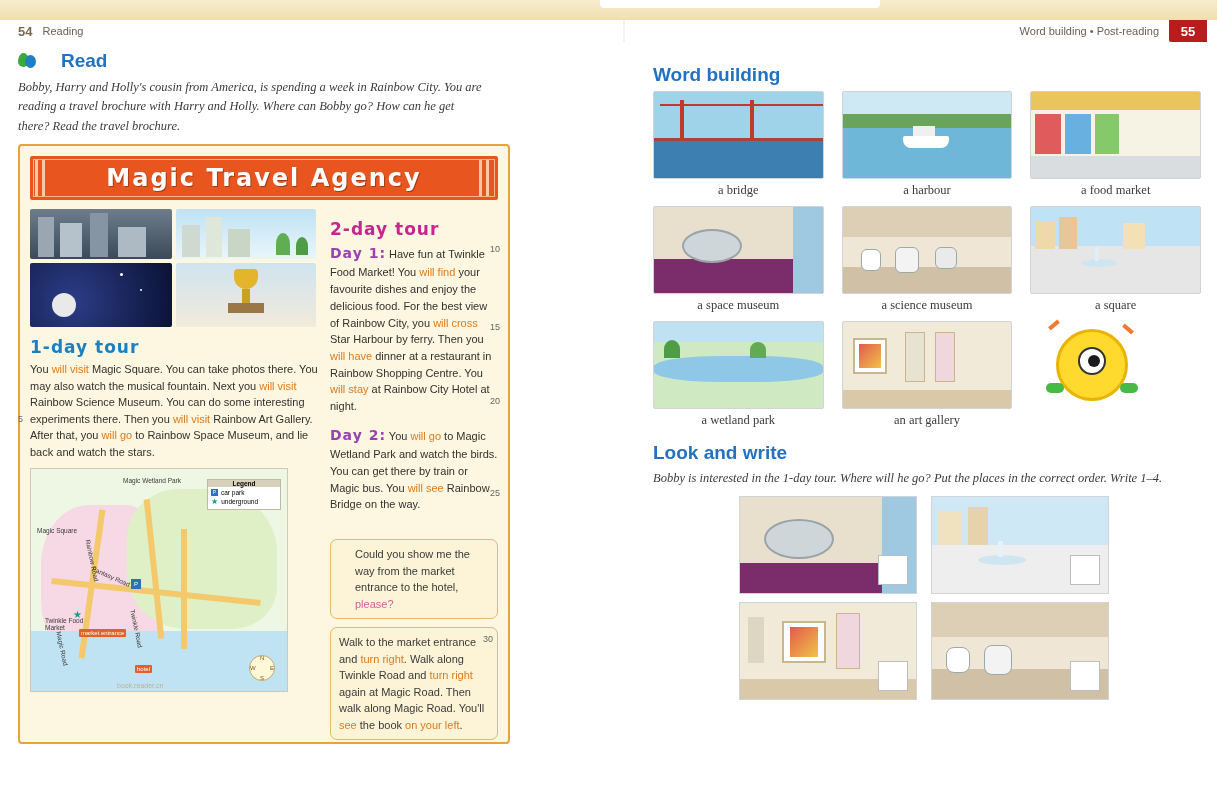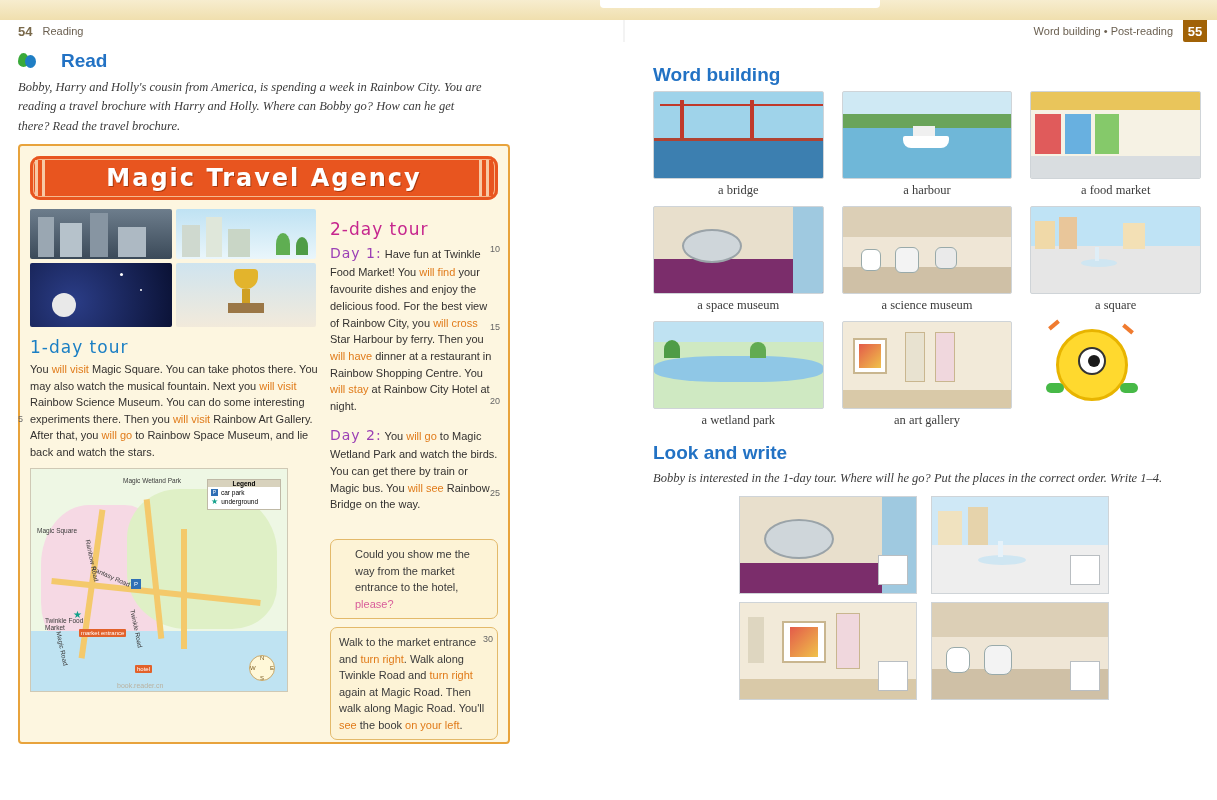--- a/index.html
+++ b/index.html
@@ -29,22 +29,22 @@
     position:absolute; top:20px; height:22px;
     font-size:11px; color:#5c5245;
     display:flex; align-items:center; gap:10px;
   }
   .runhead.left { left:18px; }
   .runhead.right { right:10px; }
   .folio {
     font-size:13px; color:#7a6a4c; font-weight:bold;
   }
   .folio-box {
-    background:#a16207; color:#ffffff; font-weight:bold;
-    width:24px; height:22px; display:flex; align-items:center; justify-content:center;
+    background:#b91c1c; color:#ffffff; font-weight:bold;
+    width:38px; height:22px; display:flex; align-items:center; justify-content:center;
     font-size:13px; border-radius:0 0 0 2px;
   }
   .runtitle { font-size:11px; color:#6a5f50; }
 
   
   .left-page {
     position:absolute; left:0; top:42px; width:625px; height:758px;
     padding:8px 14px 0 18px;
     background:#ffffff;
   }
@@ -84,21 +84,21 @@
     width:492px; height:600px;
     border:2px solid #e8a33c;
     background:#fdf6e0;
     border-radius:4px;
     padding:10px 10px 8px 10px;
   }
   .banner {
     position:relative;
     height:44px;
     background:#e8551f;
-    border-radius:10px;
+    border-radius:3px;
     display:flex; align-items:center; justify-content:center;
     margin-bottom:9px;
     box-shadow:inset 0 0 0 3px #e8551f, inset 0 0 0 4px #f6b98e;
   }
   .banner:before, .banner:after{
     content:""; position:absolute; top:4px; bottom:4px; width:14px;
     background:repeating-linear-gradient(90deg,#f7c9a5 0 3px, #e8551f 3px 7px);
   }
   .banner:before{ left:5px; }
   .banner:after{ right:5px; }
@@ -109,21 +109,21 @@
   }
 
   .bro-body { display:flex; gap:10px; }
   .bro-left { width:290px; }
   .bro-right { width:178px; }
 
   .photostrip { display:flex; flex-wrap:wrap; gap:4px; width:290px; }
   .ph { height:50px; border-radius:2px; overflow:hidden; position:relative; }
 
   .tour-title {
-    color:#1b7fc4; font-size:17px; font-weight:normal; letter-spacing:1px;
+    color:#1b7fc4; font-size:17px; font-weight:bold; letter-spacing:1px;
     margin:10px 0 4px; font-family:"DejaVu Sans", sans-serif;
   }
   .tour-title.pink { color:#c6268e; }
   .tour-title.purple { color:#9b3fb5; }
 
   .para {
     font-size:11px; line-height:1.5; color:#33312f; position:relative;
   }
   .hl { color:#e07b1a; }
   .hl2 { color:#d85c9a; }

